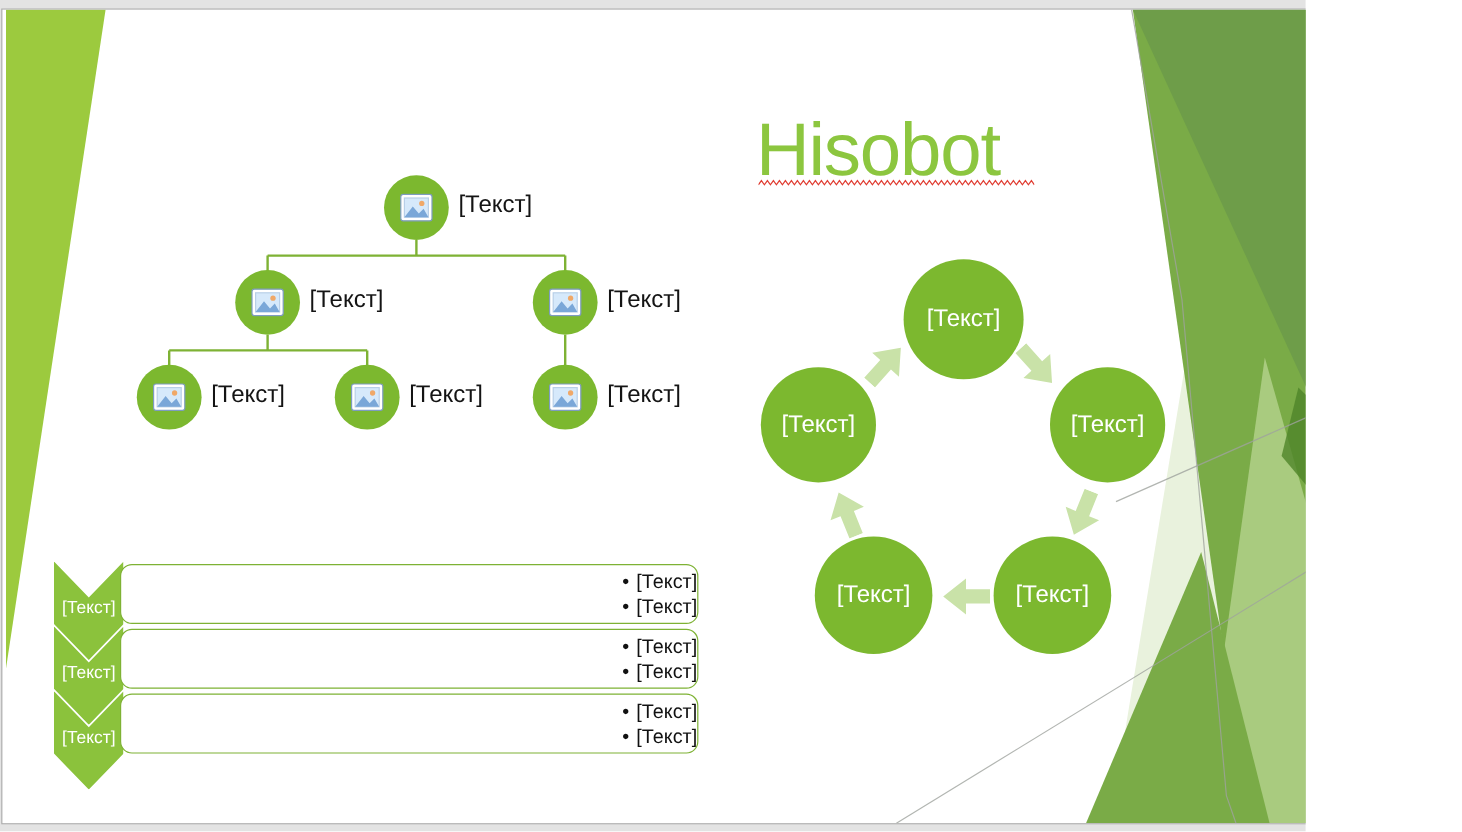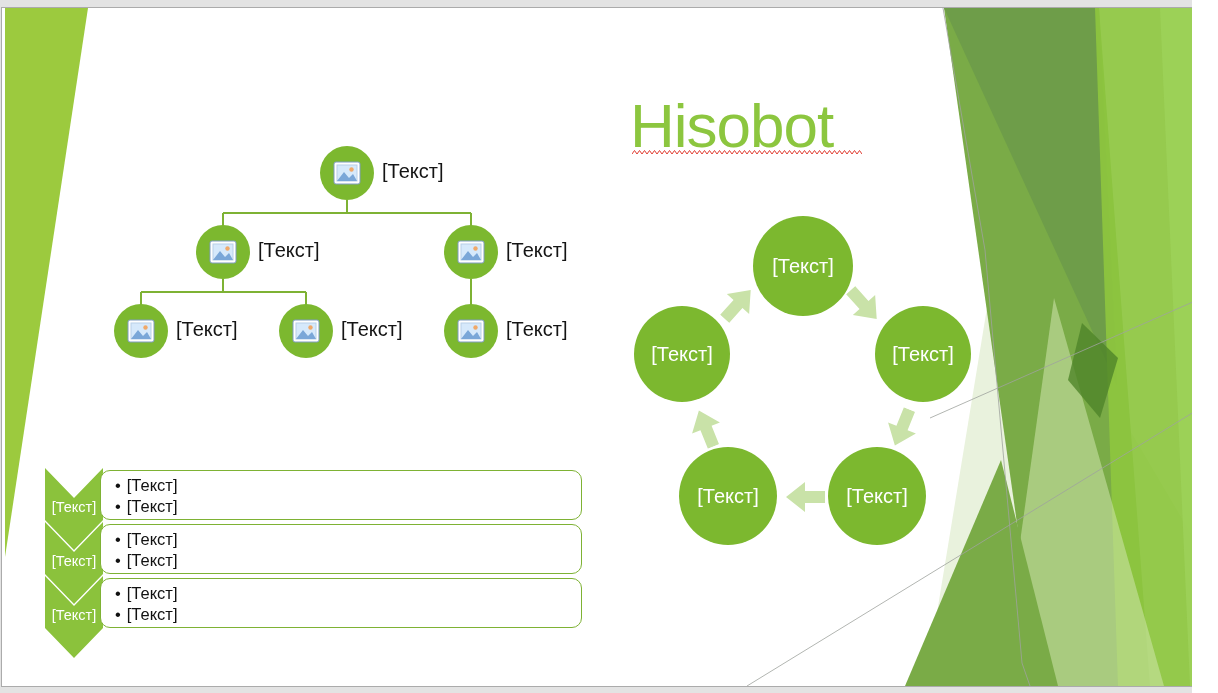--- a/index.html
+++ b/index.html
@@ -1,38 +1,38 @@
 <!DOCTYPE html>
 <html><head>
 <meta charset="utf-8">
 <style>
   html,body{margin:0;padding:0;}
   body{font-family:"Liberation Sans",sans-serif;}
-  .desktop{position:relative;width:1192px;height:693px;background:#e3e3e3;overflow:hidden;}
+  .desktop{position:relative;width:1088px;height:693px;background:#e3e3e3;overflow:hidden;}
   .slide{position:absolute;left:1px;top:7px;width:1214px;height:678px;background:#ffffff;border:1px solid #ababab;overflow:hidden;}
   .decor-svg{position:absolute;left:0;top:0;width:1214px;height:678px;}
 
   
   .title{position:absolute;left:628px;top:82px;font-size:62px;letter-spacing:-1px;color:#8cc63f;white-space:nowrap;}
   .squiggle{position:absolute;left:630px;top:141px;}
 
   
   .org-circle{position:absolute;width:54px;height:54px;border-radius:50%;background:#7cb82f;display:flex;align-items:center;justify-content:center;}
   .org-label{position:absolute;font-size:20px;color:#141414;white-space:nowrap;}
   .conn-svg{position:absolute;left:0;top:0;width:600px;height:400px;}
 
   
   .cycle-circle{position:absolute;border-radius:50%;background:#7cb82f;display:flex;align-items:center;justify-content:center;color:#ffffff;font-size:20px;}
   .cycle-arrow{position:absolute;width:40px;height:32px;}
 
   
   .chevron{position:absolute;left:43px;width:58px;height:82px;background:#8bc23c;
     clip-path:polygon(0 0,29px 30px,58px 0,58px 52px,29px 82px,0 52px);}
   .chevron-label{position:absolute;left:43px;width:58px;text-align:center;font-size:14.5px;color:#ffffff;white-space:nowrap;}
-  .list-box{position:absolute;left:98px;width:482px;height:50px;background:#ffffff;border:1.5px solid #7eb234;border-radius:10px;box-sizing:border-box;padding:4px 0 0 14px;}
+  .list-box{position:absolute;left:98px;width:482px;height:50px;background:#ffffff;border:1.5px solid #7eb234;border-radius:10px;box-sizing:border-box;padding:4px 0 0 14px;text-align:right;}
   .list-line{font-size:16.5px;line-height:21px;color:#111111;}
   .list-line .bullet{margin-right:6px;}
 </style>
 </head>
 <body>
 
 <div class="desktop">
   <div class="slide">
 
     <svg class="decor-svg" viewBox="0 0 1214 678">

